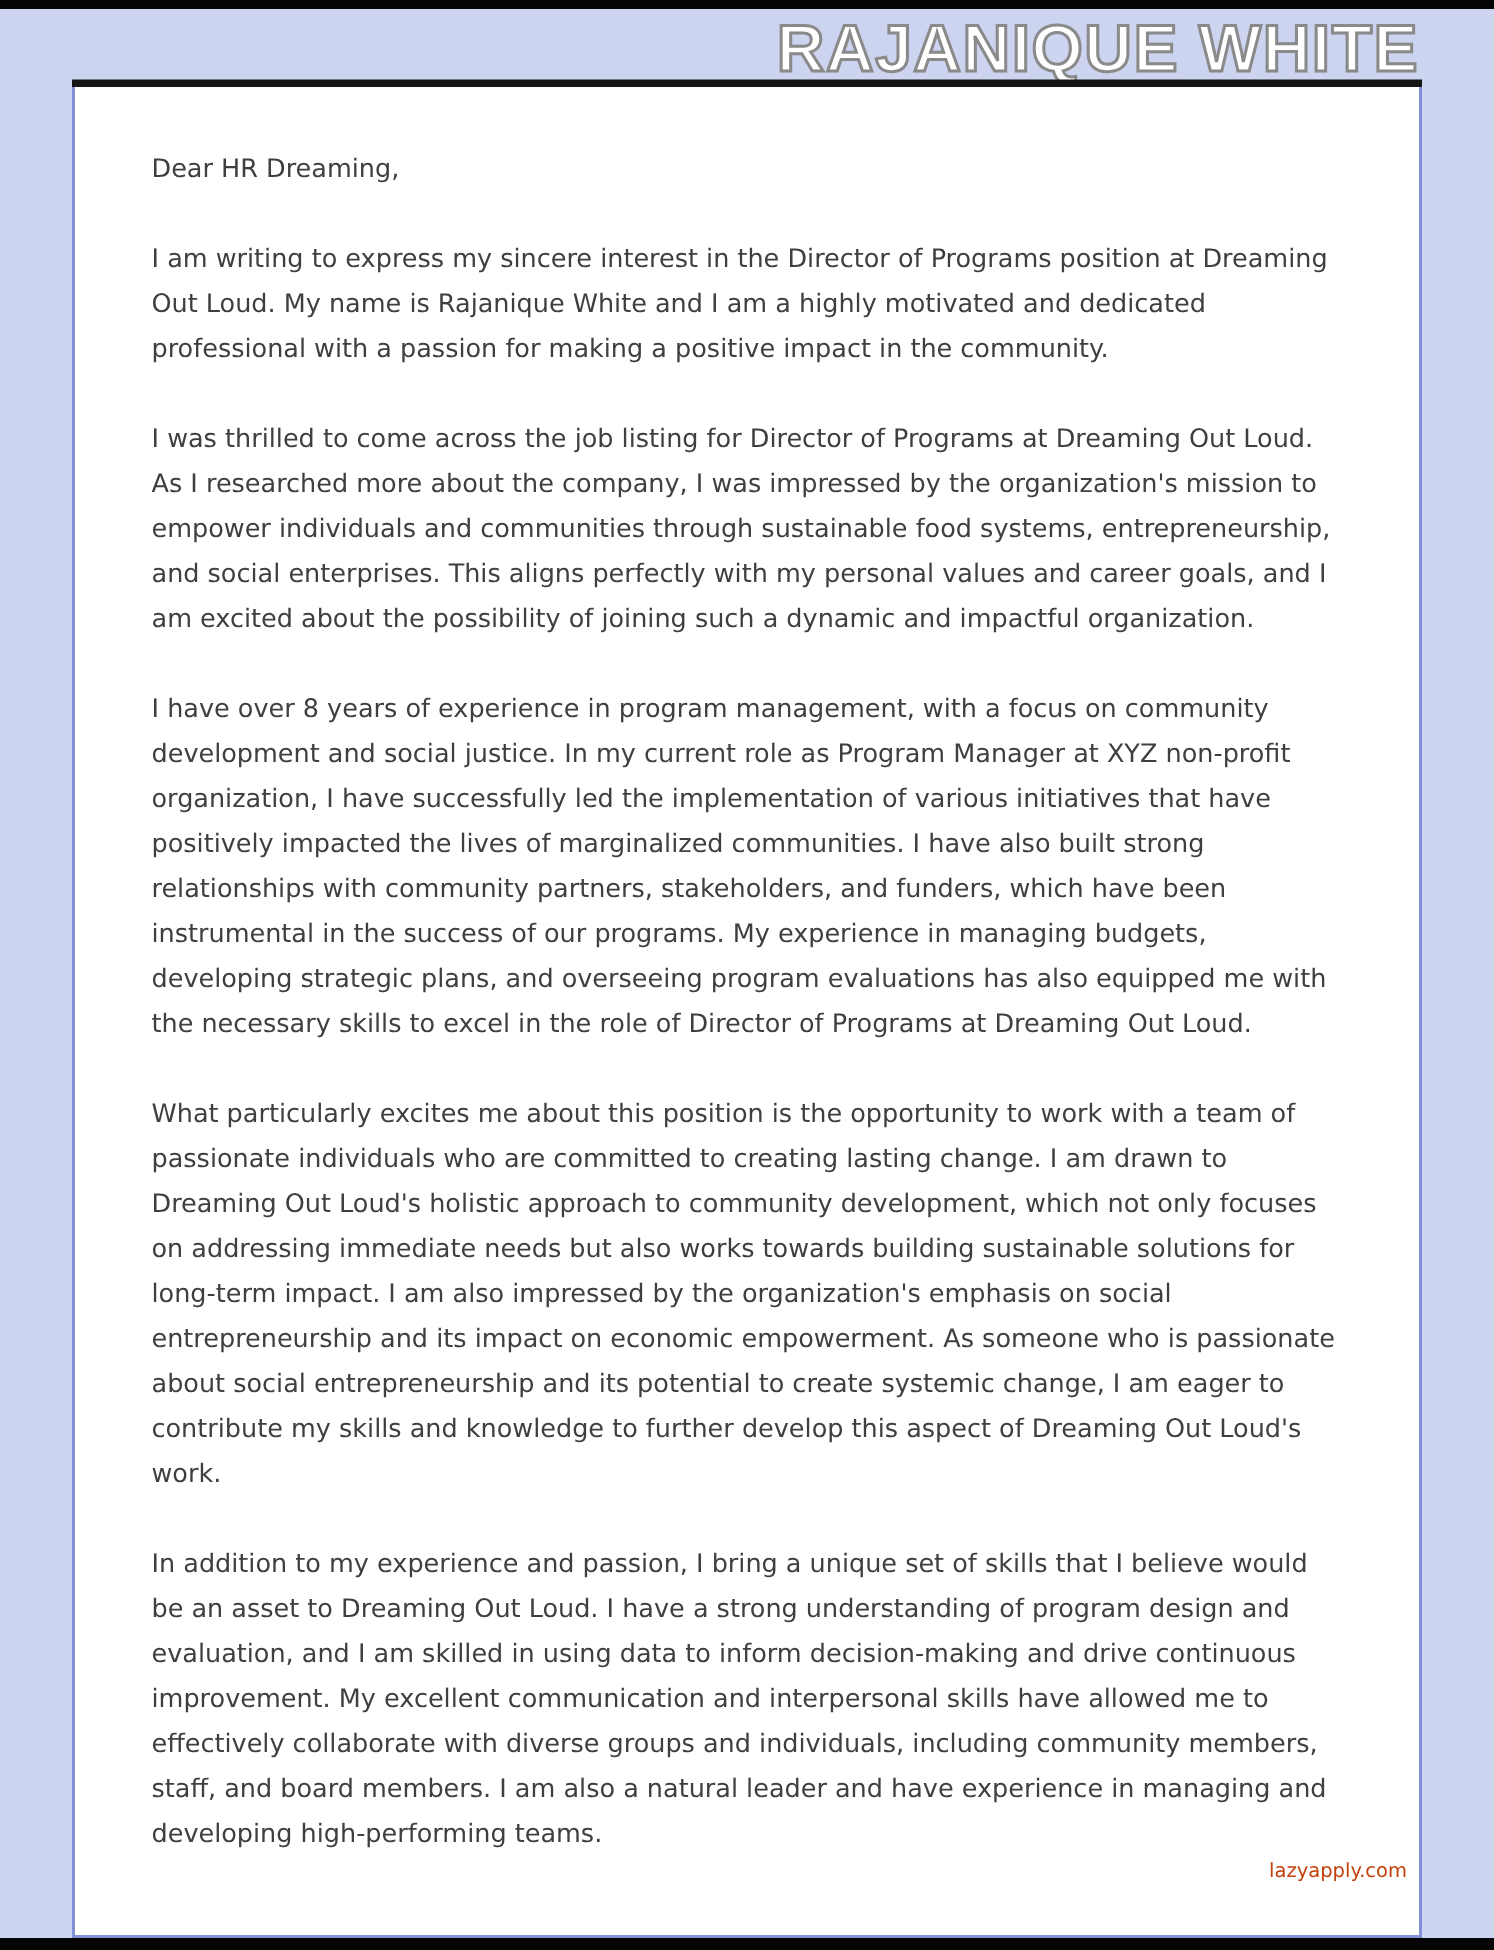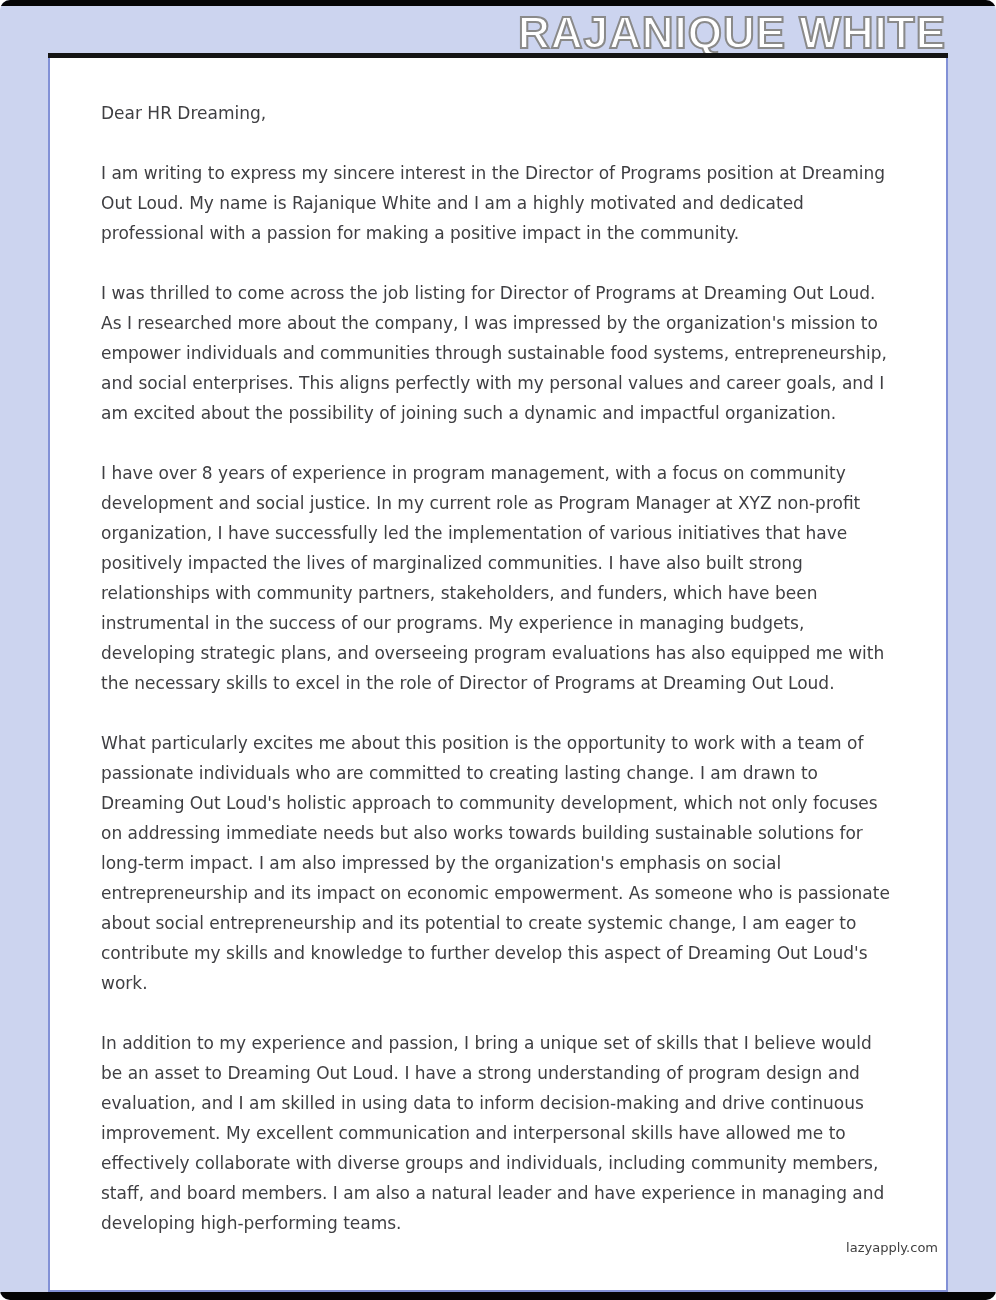--- a/index.html
+++ b/index.html
@@ -7,21 +7,20 @@
   body {
     font-family: "DejaVu Sans", "Liberation Sans", sans-serif;
     background: #ffffff;
   }
   .page {
     position: relative;
     width: 996px;
     height: 1300px;
     background: #ccd4ef;
     overflow: hidden;
-    border-radius: 10px;
   }
   .top-bar {
     position: absolute;
     top: 0; left: 0; right: 0;
     height: 6px;
     background: #050505;
   }
   .bottom-bar {
     position: absolute;
     bottom: 0; left: 0; right: 0;
@@ -67,21 +66,21 @@
     font-size: 17px;
     line-height: 30px;
     color: #3f3f42;
   }
   .watermark {
     position: absolute;
     top: 1240px;
     right: 58px;
     font-size: 13px;
     line-height: 16px;
-    color: #404040;
+    color: #c2410c;
     background: transparent;
   }
 </style>
 </head>
 <body>
 
 <div class="page">
 
   <div class="top-bar"></div>
 

